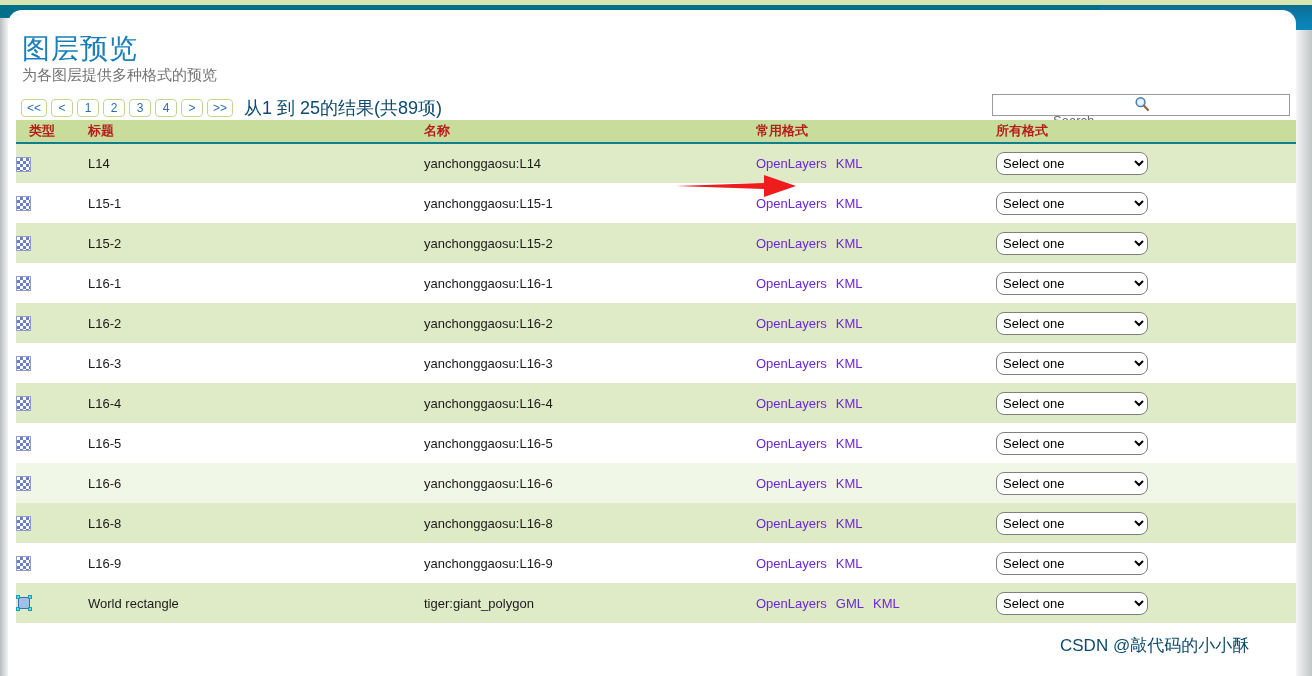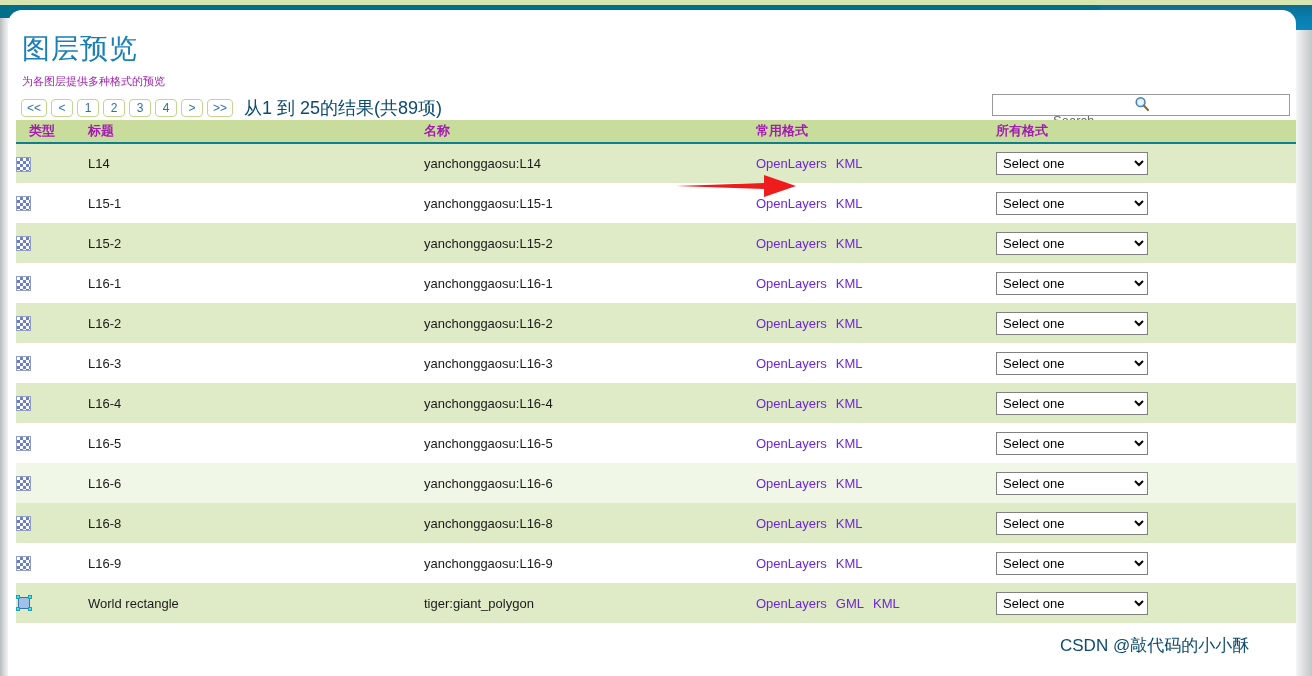--- a/index.html
+++ b/index.html
@@ -48,22 +48,22 @@
   }
 
   
   .page-title {
     position: absolute; top: 20px; left: 14px;
     font-size: 28px; color: #1a7fb8; font-weight: 400;
     letter-spacing: 1px;
     white-space: nowrap;
   }
   .page-subtitle {
-    position: absolute; top: 64px; left: 14px;
-    font-size: 11px; color: #a21caf;
+    position: absolute; top: 56px; left: 14px;
+    font-size: 15px; color: #737373;
     white-space: nowrap;
   }
 
   
   .pager {
     position: absolute; top: 86px; left: 13px;
     display: flex; align-items: center; gap: 4px;
     white-space: nowrap;
   }
   .pager-btn {
@@ -109,21 +109,21 @@
 
   
   .table {
     position: absolute; top: 110px; left: 8px;
     width: 1282px;
     border-collapse: collapse;
     table-layout: fixed;
   }
   .table thead th {
     background: #c8dd9b;
-    color: #a21caf;
+    color: #b91c1c;
     font-size: 13px;
     font-weight: bold;
     text-align: left;
     height: 22px;
     padding: 2px 0 2px 0;
     border-bottom: 2px solid #0e7f8c;
     vertical-align: middle;
   }
   .col-type   { width: 72px;  padding-left: 13px !important; }
   .col-title  { width: 336px; }
@@ -154,21 +154,21 @@
   }
 
   .sel {
     width: 152px; height: 23px;
     font-size: 13px;
     font-family: "Liberation Sans", sans-serif;
     border: 1px solid #808080;
     background: #ffffff;
     color: #000000;
     padding: 1px 2px;
-    border-radius: 0;
+    border-radius: 8px;
   }
 
   
   .icon-raster {
     display: inline-block; width: 15px; height: 15px;
     background-color: #ffffff;
     background-image:
       linear-gradient(45deg, #6b7fc4 25%, transparent 25%, transparent 75%, #6b7fc4 75%),
       linear-gradient(45deg, #6b7fc4 25%, transparent 25%, transparent 75%, #6b7fc4 75%);
     background-size: 6px 6px;

